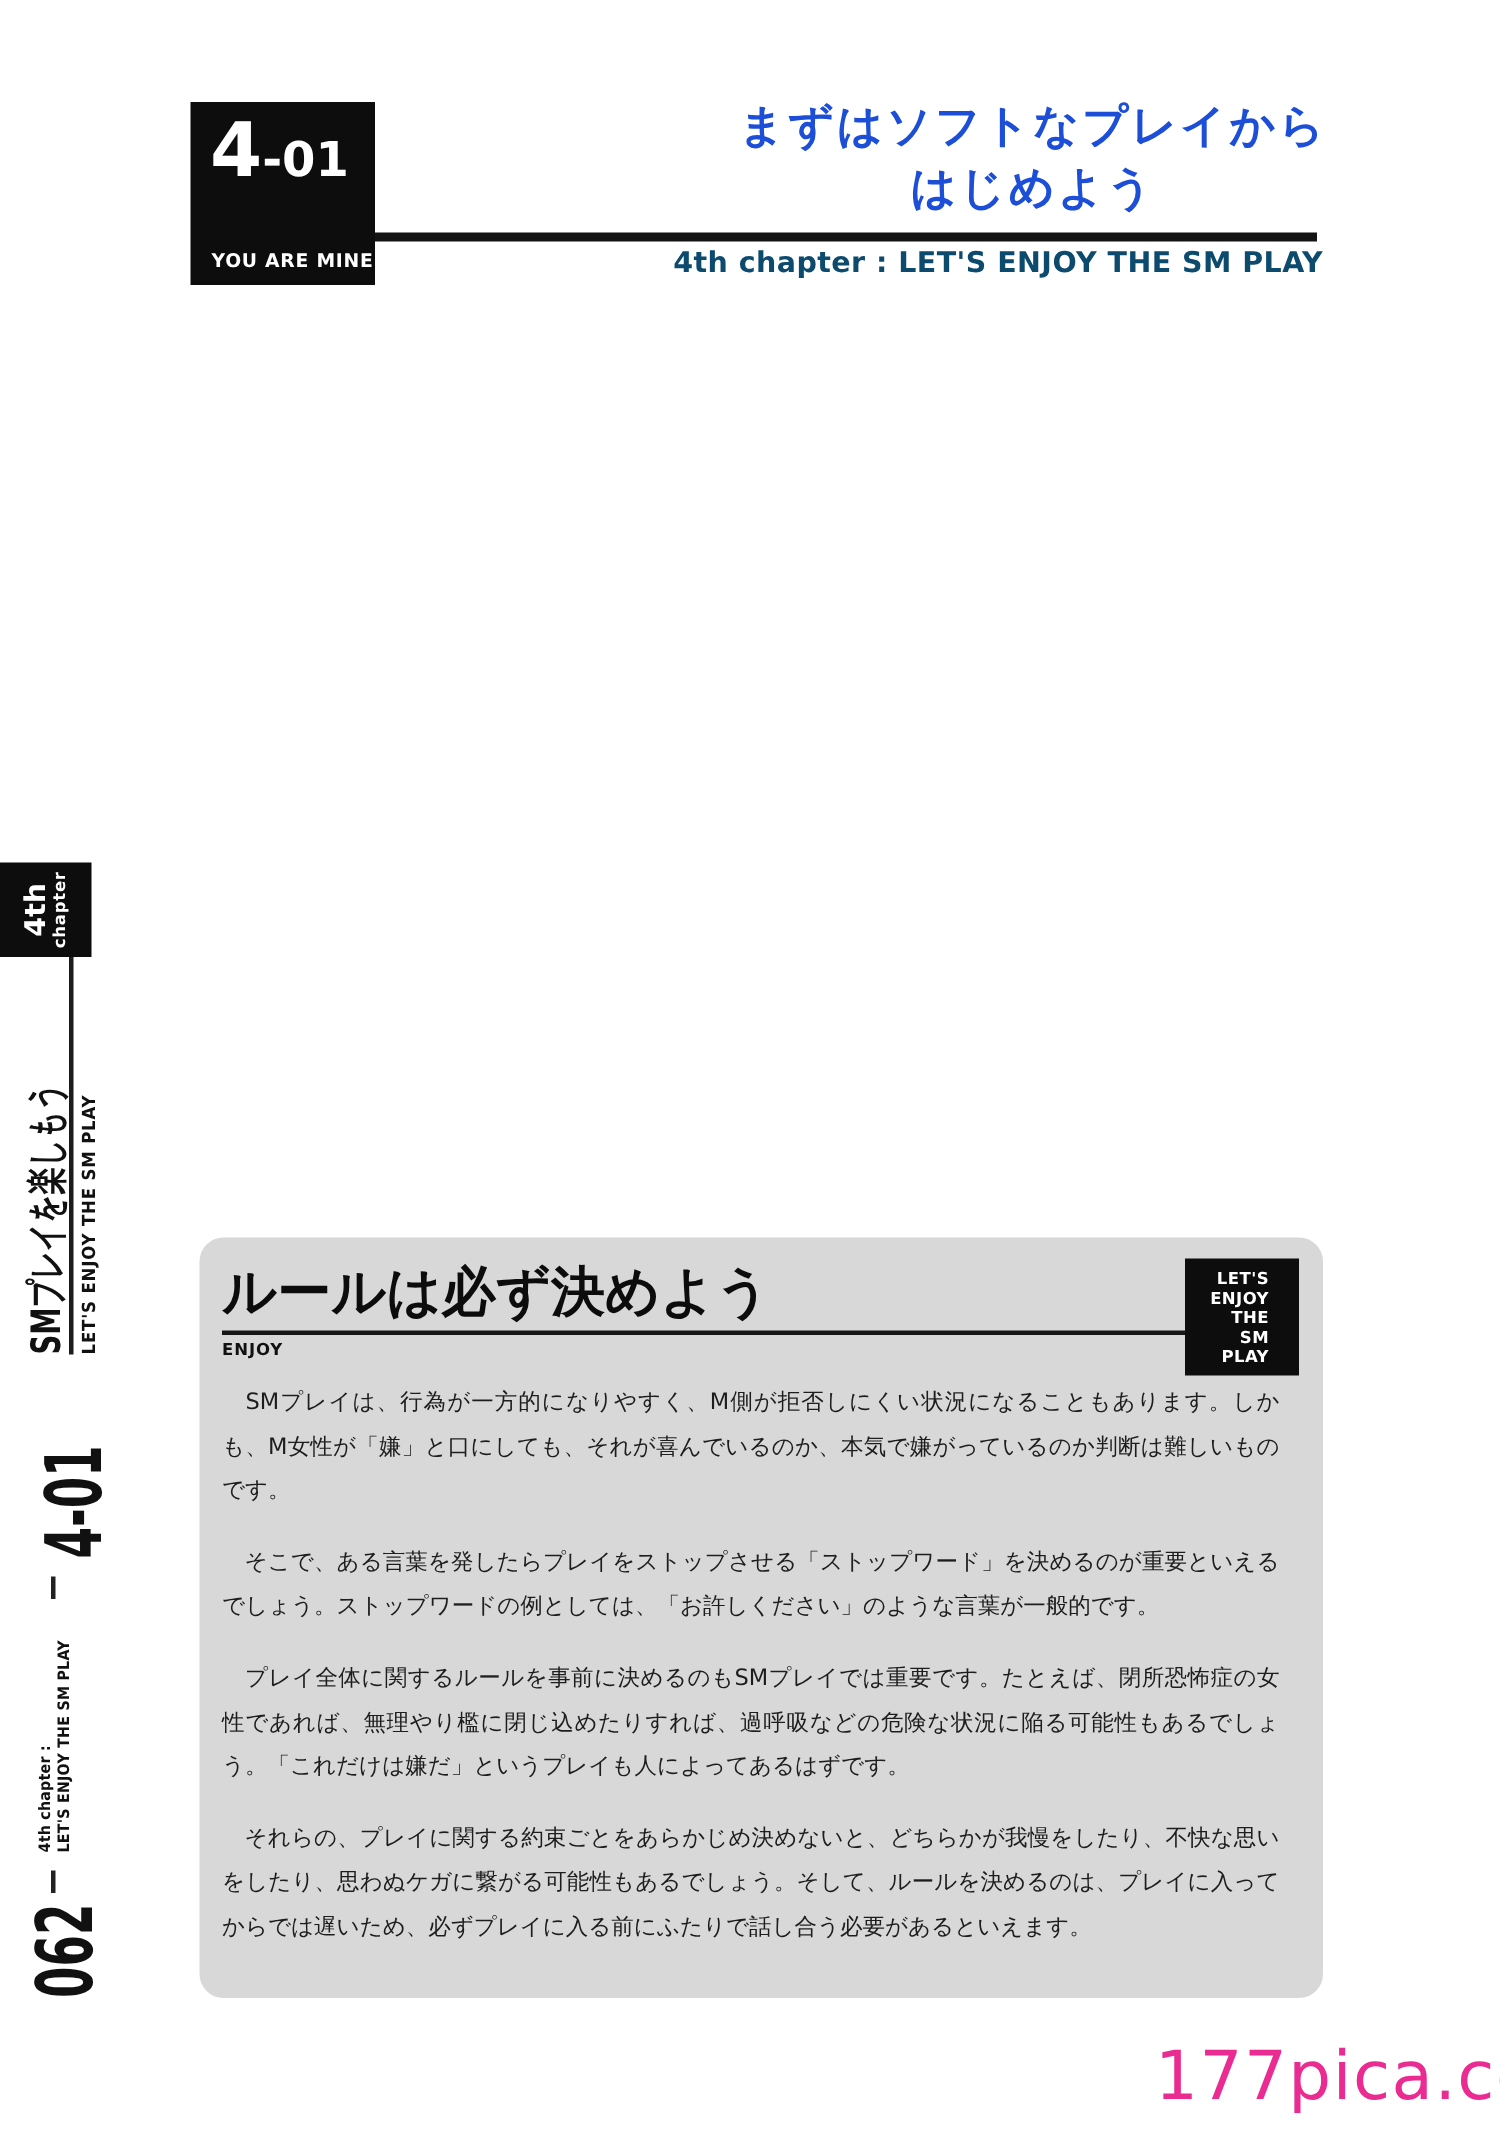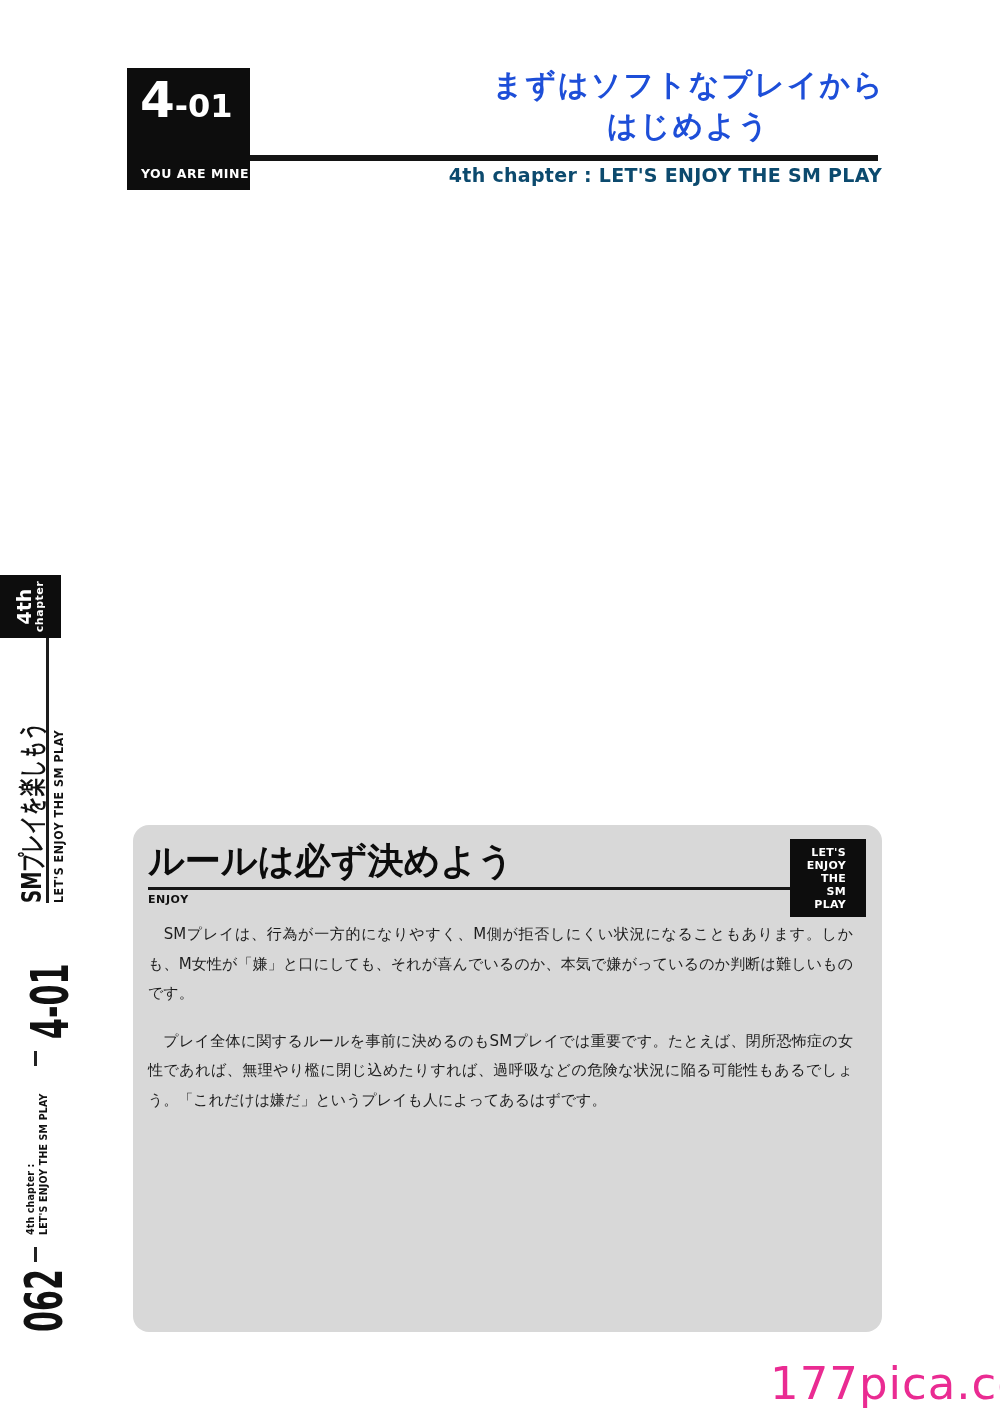--- a/index.html
+++ b/index.html
@@ -123,21 +123,23 @@
   <div class="col-rule"></div>
   <div class="col-label">ENJOY</div>
   <div class="col-badge">
     <div>LET'S</div>
     <div>ENJOY</div>
     <div>THE</div>
     <div>SM PLAY</div>
   </div>
   <div class="col-body">
     <p>　SMプレイは、行為が一方的になりやすく、M側が拒否しにくい状況になることもあります。しかも、M女性が「嫌」と口にしても、それが喜んでいるのか、本気で嫌がっているのか判断は難しいものです。</p>
+    <p>　そこで、ある言葉を発したらプレイをストップさせる「ストップワード」を決めるのが重要といえるでしょう。ストップワードの例としては、「お許しください」のような言葉が一般的です。</p>
     <p>　プレイ全体に関するルールを事前に決めるのもSMプレイでは重要です。たとえば、閉所恐怖症の女性であれば、無理やり檻に閉じ込めたりすれば、過呼吸などの危険な状況に陥る可能性もあるでしょう。「これだけは嫌だ」というプレイも人によってあるはずです。</p>
+    <p>　それらの、プレイに関する約束ごとをあらかじめ決めないと、どちらかが我慢をしたり、不快な思いをしたり、思わぬケガに繋がる可能性もあるでしょう。そして、ルールを決めるのは、プレイに入ってからでは遅いため、必ずプレイに入る前にふたりで話し合う必要があるといえます。</p>
   </div>
 </div>
 
 <div class="chapter-tab">
   <div class="chapter-tab-inner">
     <div class="l1">4th</div>
     <div class="l2">chapter</div>
   </div>
 </div>
 <div class="side-title-wrap">

